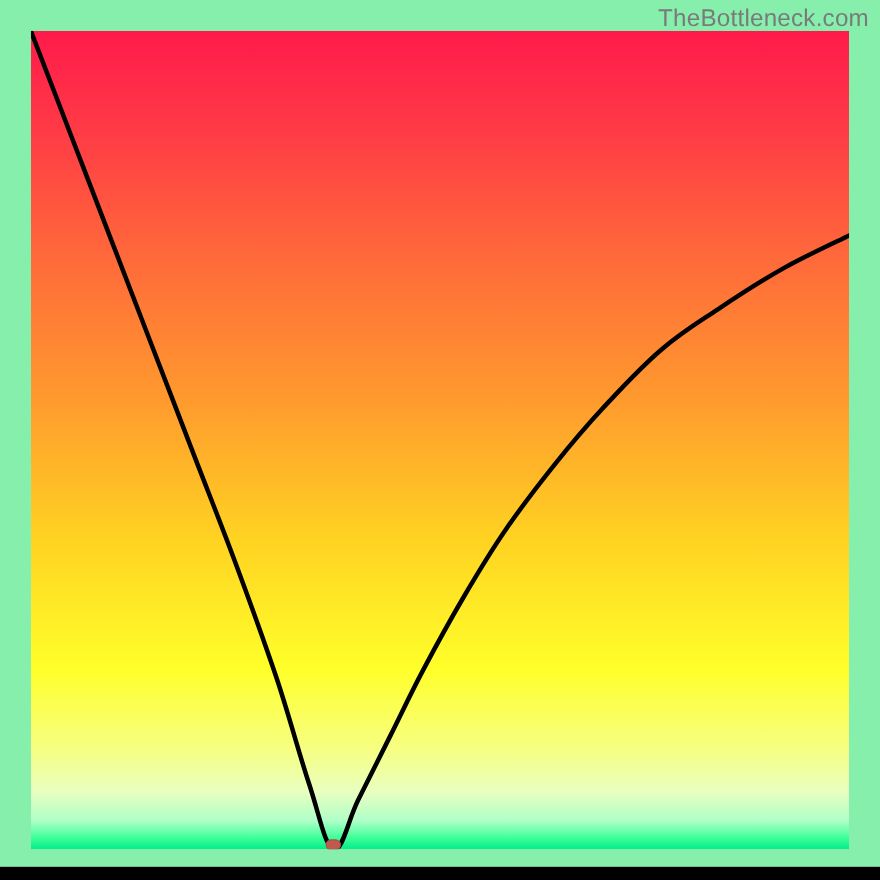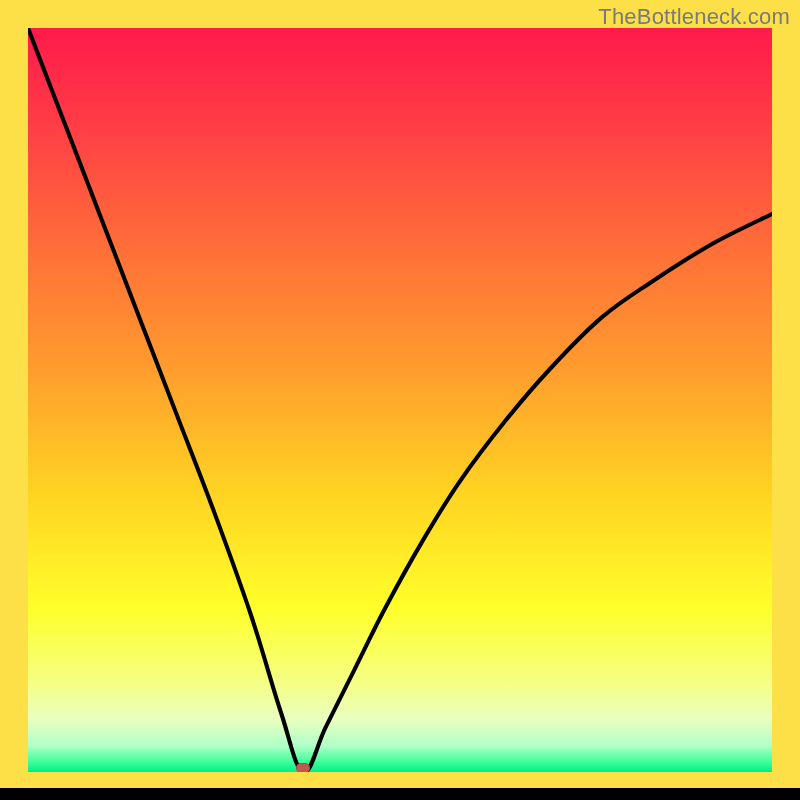--- a/index.html
+++ b/index.html
@@ -10,21 +10,21 @@
     background: #000;
     overflow: hidden;
     font-family: Arial, Helvetica, sans-serif;
   }
   .frame {
     position: absolute;
     top: 0;
     left: 0;
     width: 800px;
     height: 788px;
-    background: #fde047;
+    background: #86efac;
   }
   .plot-area {
     position: absolute;
     top: 28px;
     left: 28px;
     width: 744px;
     height: 744px;
     overflow: hidden;
   }
   .gradient {

